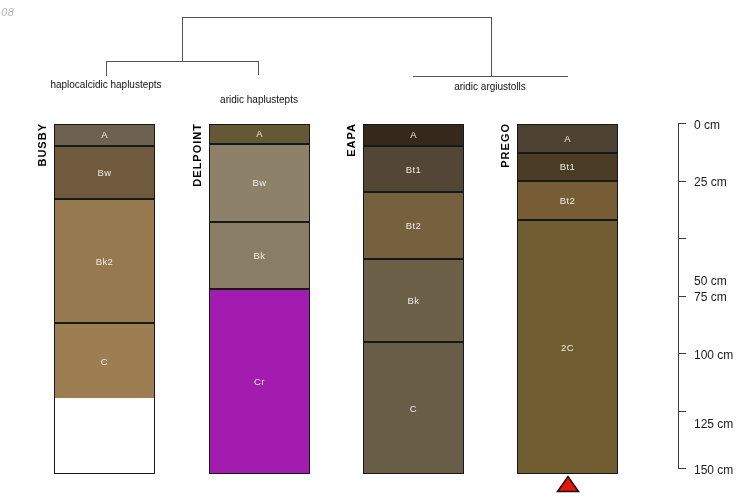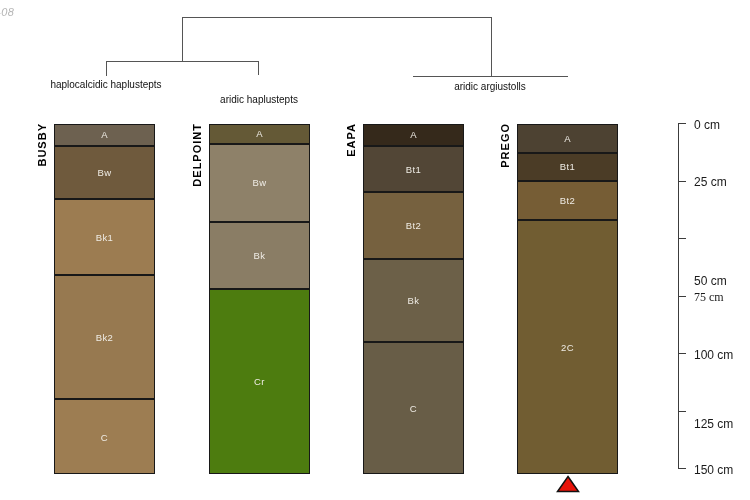--- a/index.html
+++ b/index.html
@@ -57,42 +57,39 @@
 
   <div>
       <div class="profile-name" style="left: 36px; top: 122.5px;">BUSBY</div>
       <div class="column" style="left: 54px; top: 123.5px; width: 101px; height: 350px;">
         <div class="horizon" style="height: 20.7px; background: rgb(109, 97, 80);">
           <span>A</span>
         </div>
         <div class="horizon hb" style="height: 52.9px; background: rgb(111, 90, 61);">
           <span>Bw</span>
         </div>
-        <div class="horizon hb" style="height: 75.9px; background: rgb(156, 124, 81);">
-          <span>Bk1</span>
-        </div>
         <div class="horizon hb" style="height: 124.2px; background: rgb(151, 121, 80);">
           <span>Bk2</span>
         </div>
         <div class="horizon hb" style="height: 75.9px; background: rgb(157, 125, 82);">
           <span>C</span>
         </div>
       </div>
       <div class="profile-name" style="left: 191px; top: 122.5px;">DELPOINT</div>
       <div class="column" style="left: 209px; top: 123.5px; width: 101px; height: 350px;">
         <div class="horizon" style="height: 18.4px; background: rgb(100, 89, 54);">
           <span>A</span>
         </div>
         <div class="horizon hb" style="height: 78.2px; background: rgb(142, 129, 105);">
           <span>Bw</span>
         </div>
         <div class="horizon hb" style="height: 66.7px; background: rgb(138, 125, 101);">
           <span>Bk</span>
         </div>
-        <div class="horizon hb" style="height: 186.3px; background: #4d7c0f;">
+        <div class="horizon hb" style="height: 186.3px; background: #a21caf;">
           <span>Cr</span>
         </div>
       </div>
       <div class="profile-name" style="left: 345px; top: 122.5px;">EAPA</div>
       <div class="column" style="left: 363px; top: 123.5px; width: 101px; height: 350px;">
         <div class="horizon" style="height: 20.7px; background: rgb(53, 41, 27);">
           <span>A</span>
         </div>
         <div class="horizon hb" style="height: 46px; background: rgb(82, 70, 54);">
           <span>Bt1</span>
@@ -126,21 +123,21 @@
 
   <div>
       <div class="sline" style="left: 678px; top: 123.5px; width: 1px; height: 345px;"></div>
       <div class="stick" style="left: 678px; top: 123px;"></div>
       <div class="stext" style="left: 694px; top: 117.5px;">0 cm</div>
       <div class="stick" style="left: 678px; top: 180.5px;"></div>
       <div class="stext" style="left: 694px; top: 175px;">25 cm</div>
       <div class="stick" style="left: 678px; top: 238px;"></div>
       <div class="stext" style="left: 694px; top: 232.5px; margin-top: 41px;">50 cm</div>
       <div class="stick" style="left: 678px; top: 295.5px;"></div>
-      <div class="stext" style="left: 694px; top: 290px; font-family: Liberation Serif, serif;">75 cm</div>
+      <div class="stext" style="left: 694px; top: 290px;">75 cm</div>
       <div class="stick" style="left: 678px; top: 353px;"></div>
       <div class="stext" style="left: 694px; top: 347.5px; text-align: right;">100 cm</div>
       <div class="stick" style="left: 678px; top: 410.5px;"></div>
       <div class="stext" style="left: 694px; top: 405px; margin-top: 12px;">125 cm</div>
       <div class="stick" style="left: 678px; top: 468px;"></div>
       <div class="stext" style="left: 694px; top: 462.5px;">150 cm</div>
     </div>
 
   <div class="marker" style="left:556px;top:475px;">
     <svg width="24" height="18">

